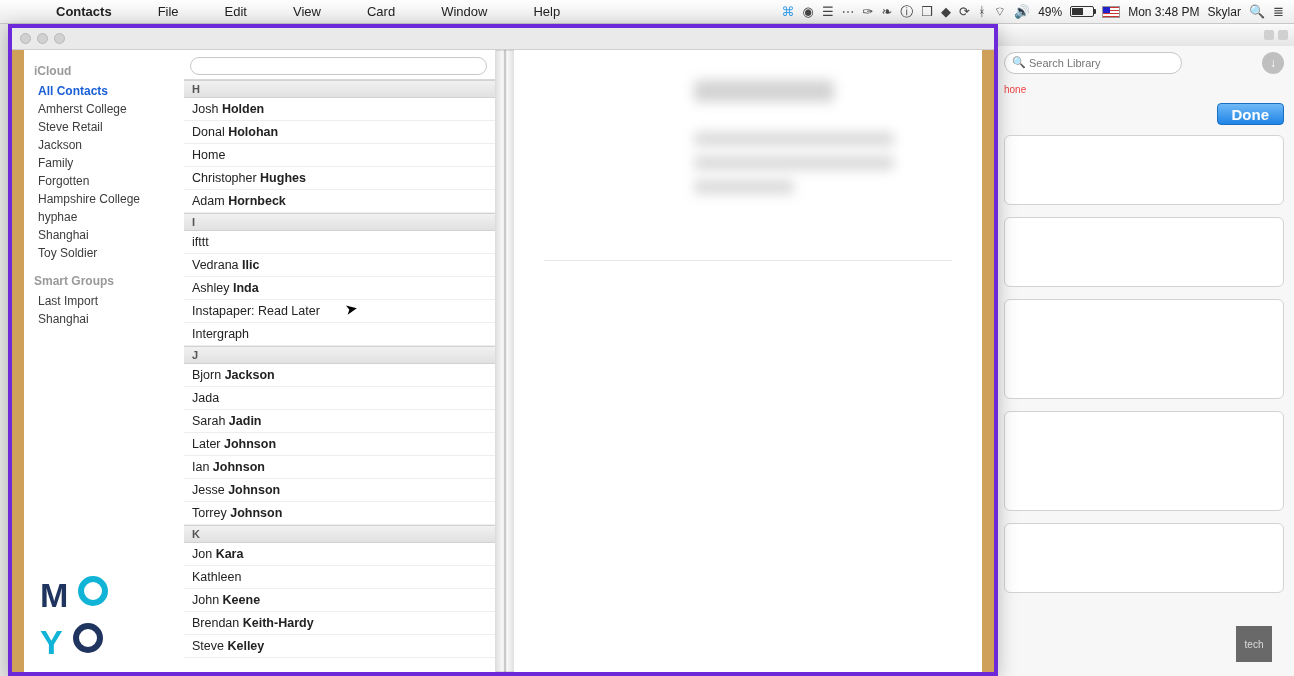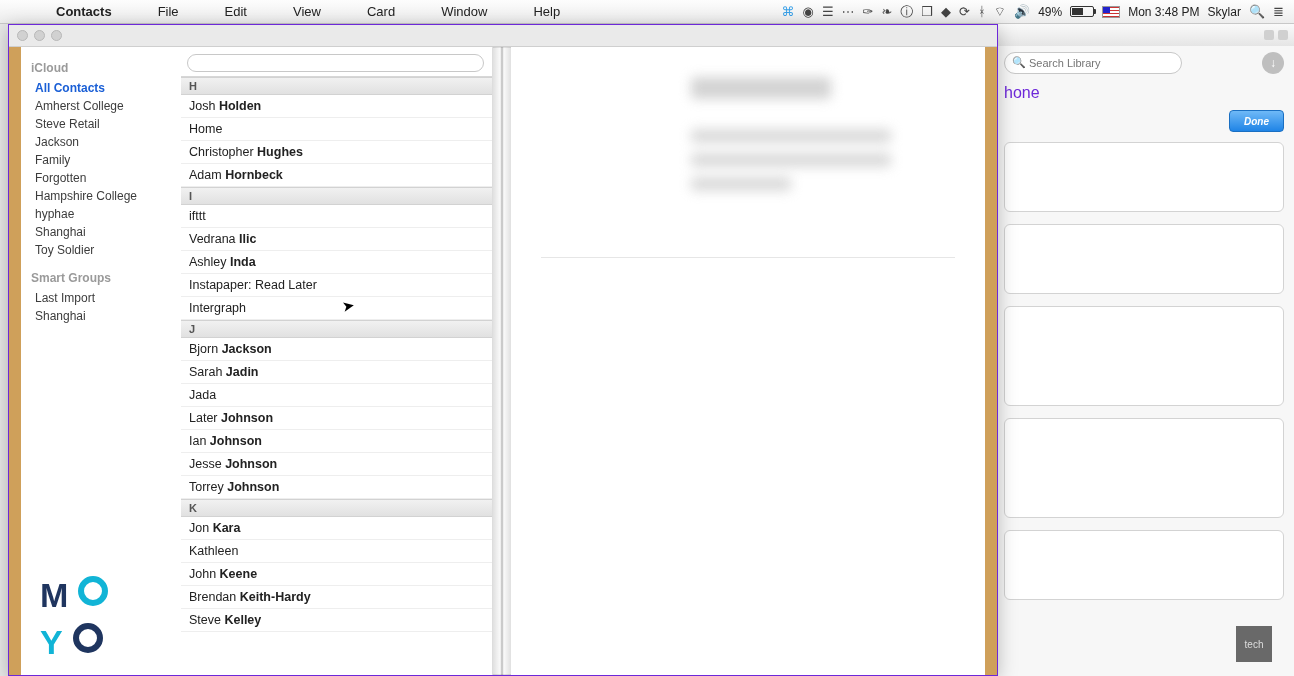--- a/index.html
+++ b/index.html
@@ -28,33 +28,33 @@
     position: absolute; top: 24px; right: 0; width: 300px; height: 652px;
     background: #f7f7f7;
   }
   .bgwin .titlebar { height: 22px; background: linear-gradient(#fafafa,#e5e5e5); display:flex; justify-content:flex-end; gap:4px; padding-right:6px; align-items:center;}
   .bgwin .titlebar .wbtn { width:10px; height:10px; background:#d0d0d0; border-radius:2px; }
   .bgwin .searchrow { display:flex; align-items:center; gap:8px; padding:6px 10px; }
   .bgwin .searchrow input { flex:1; height:22px; border:1px solid #c8c8c8; border-radius:11px; padding:0 10px 0 24px; font-size:11px; background:#fff; }
   .bgwin .searchrow .srch-wrap { position:relative; flex:1; }
   .bgwin .searchrow .srch-wrap .mag { position:absolute; left:8px; top:4px; font-size:11px; color:#888; }
   .bgwin .dlbtn { width:22px; height:22px; border-radius:11px; background:#bfbfbf; display:flex; align-items:center; justify-content:center; color:#fff; font-size:12px;}
-  .bgwin .donebtn { margin-left:auto; margin-right:10px; margin-top:4px; height:22px; padding:0 14px; background:linear-gradient(#6fb9f7,#1f84e6); color:#fff; border:1px solid #1a6fc2; border-radius:4px; font-size:10px; font-weight:600;font-style:italic; }
+  .bgwin .donebtn { margin-left:auto; margin-right:10px; margin-top:4px; height:22px; padding:0 14px; background:linear-gradient(#6fb9f7,#1f84e6); color:#fff; border:1px solid #1a6fc2; border-radius:4px; font-size:15px; font-weight:600; }
   .bgwin .donewrap { display:flex; }
-  .bgwin .phonelbl { font-size:16px; color:#6d28d9; padding:4px 10px; }
+  .bgwin .phonelbl { font-size:10px; color:#ef4444; padding:4px 10px; }
   .bgwin .boxes { padding:10px; display:flex; flex-direction:column; gap:12px; }
   .bgwin .box { border:1px solid #d3d3d3; border-radius:6px; background:#fff; height:70px; }
   .bgwin .box.tall { height: 100px; }
   .bgwin .tech { position:absolute; right:22px; bottom:14px; width:36px; height:36px; background:rgba(80,80,80,0.85); color:#ddd; font-size:10px; display:flex; align-items:center; justify-content:center;}
 
   
   .book {
     position: absolute; top: 24px; left: 8px; width: 990px; height: 652px;
     background: #cfa05a;
-    border: 1px solid #6d28d9;
+    border: 4px solid #6d28d9;
     box-shadow: 0 4px 18px rgba(0,0,0,0.25);
   }
   .book .titlebar {
     position: relative; height: 22px; background:#eaeaea;
     border-bottom: 1px solid #cfcfcf;
     display:flex; align-items:center; padding-left:8px; gap:6px;
   }
   .book .traffic { display:flex; gap:6px; }
   .book .traffic .dot { width:11px; height:11px; border-radius:50%; background:#d1d1d1; border:1px solid #b8b8b8; }
 
@@ -236,33 +236,34 @@
           </div>
       </div>
       <div class="listcol">
         <div class="searchwrap">
           <span class="mag">🔍</span>
           <input class="sinput" placeholder="" style="">
         </div>
         <div class="clist" id="contact-list">
             <div class="sechdr">H</div>
             <div class="row"><span class="fn">Josh </span><span class="ln">Holden</span></div>
+            <div class="row"><span class="fn">Donal </span><span class="ln">Holohan</span></div>
             <div class="row single"><span class="ln">Home</span></div>
             <div class="row"><span class="fn">Christopher </span><span class="ln">Hughes</span></div>
             <div class="row"><span class="fn">Adam </span><span class="ln">Hornbeck</span></div>
             <div class="sechdr">I</div>
             <div class="row single"><span class="ln">ifttt</span></div>
             <div class="row"><span class="fn">Vedrana </span><span class="ln">Ilic</span></div>
             <div class="row"><span class="fn">Ashley </span><span class="ln">Inda</span></div>
             <div class="row single"><span class="ln">Instapaper: Read Later</span></div>
             <div class="row single"><span class="ln">Intergraph</span></div>
             <div class="sechdr">J</div>
             <div class="row"><span class="fn">Bjorn </span><span class="ln">Jackson</span></div>
+            <div class="row single"><span class="ln">Jada</span></div>
             <div class="row"><span class="fn">Sarah </span><span class="ln">Jadin</span></div>
-            <div class="row single"><span class="ln">Jada</span></div>
             <div class="row"><span class="fn">Later </span><span class="ln">Johnson</span></div>
             <div class="row"><span class="fn">Ian </span><span class="ln">Johnson</span></div>
             <div class="row"><span class="fn">Jesse </span><span class="ln">Johnson</span></div>
             <div class="row"><span class="fn">Torrey </span><span class="ln">Johnson</span></div>
             <div class="sechdr">K</div>
             <div class="row"><span class="fn">Jon </span><span class="ln">Kara</span></div>
             <div class="row single"><span class="ln">Kathleen</span></div>
             <div class="row"><span class="fn">John </span><span class="ln">Keene</span></div>
             <div class="row"><span class="fn">Brendan </span><span class="ln">Keith-Hardy</span></div>
             <div class="row"><span class="fn">Steve </span><span class="ln">Kelley</span></div>

